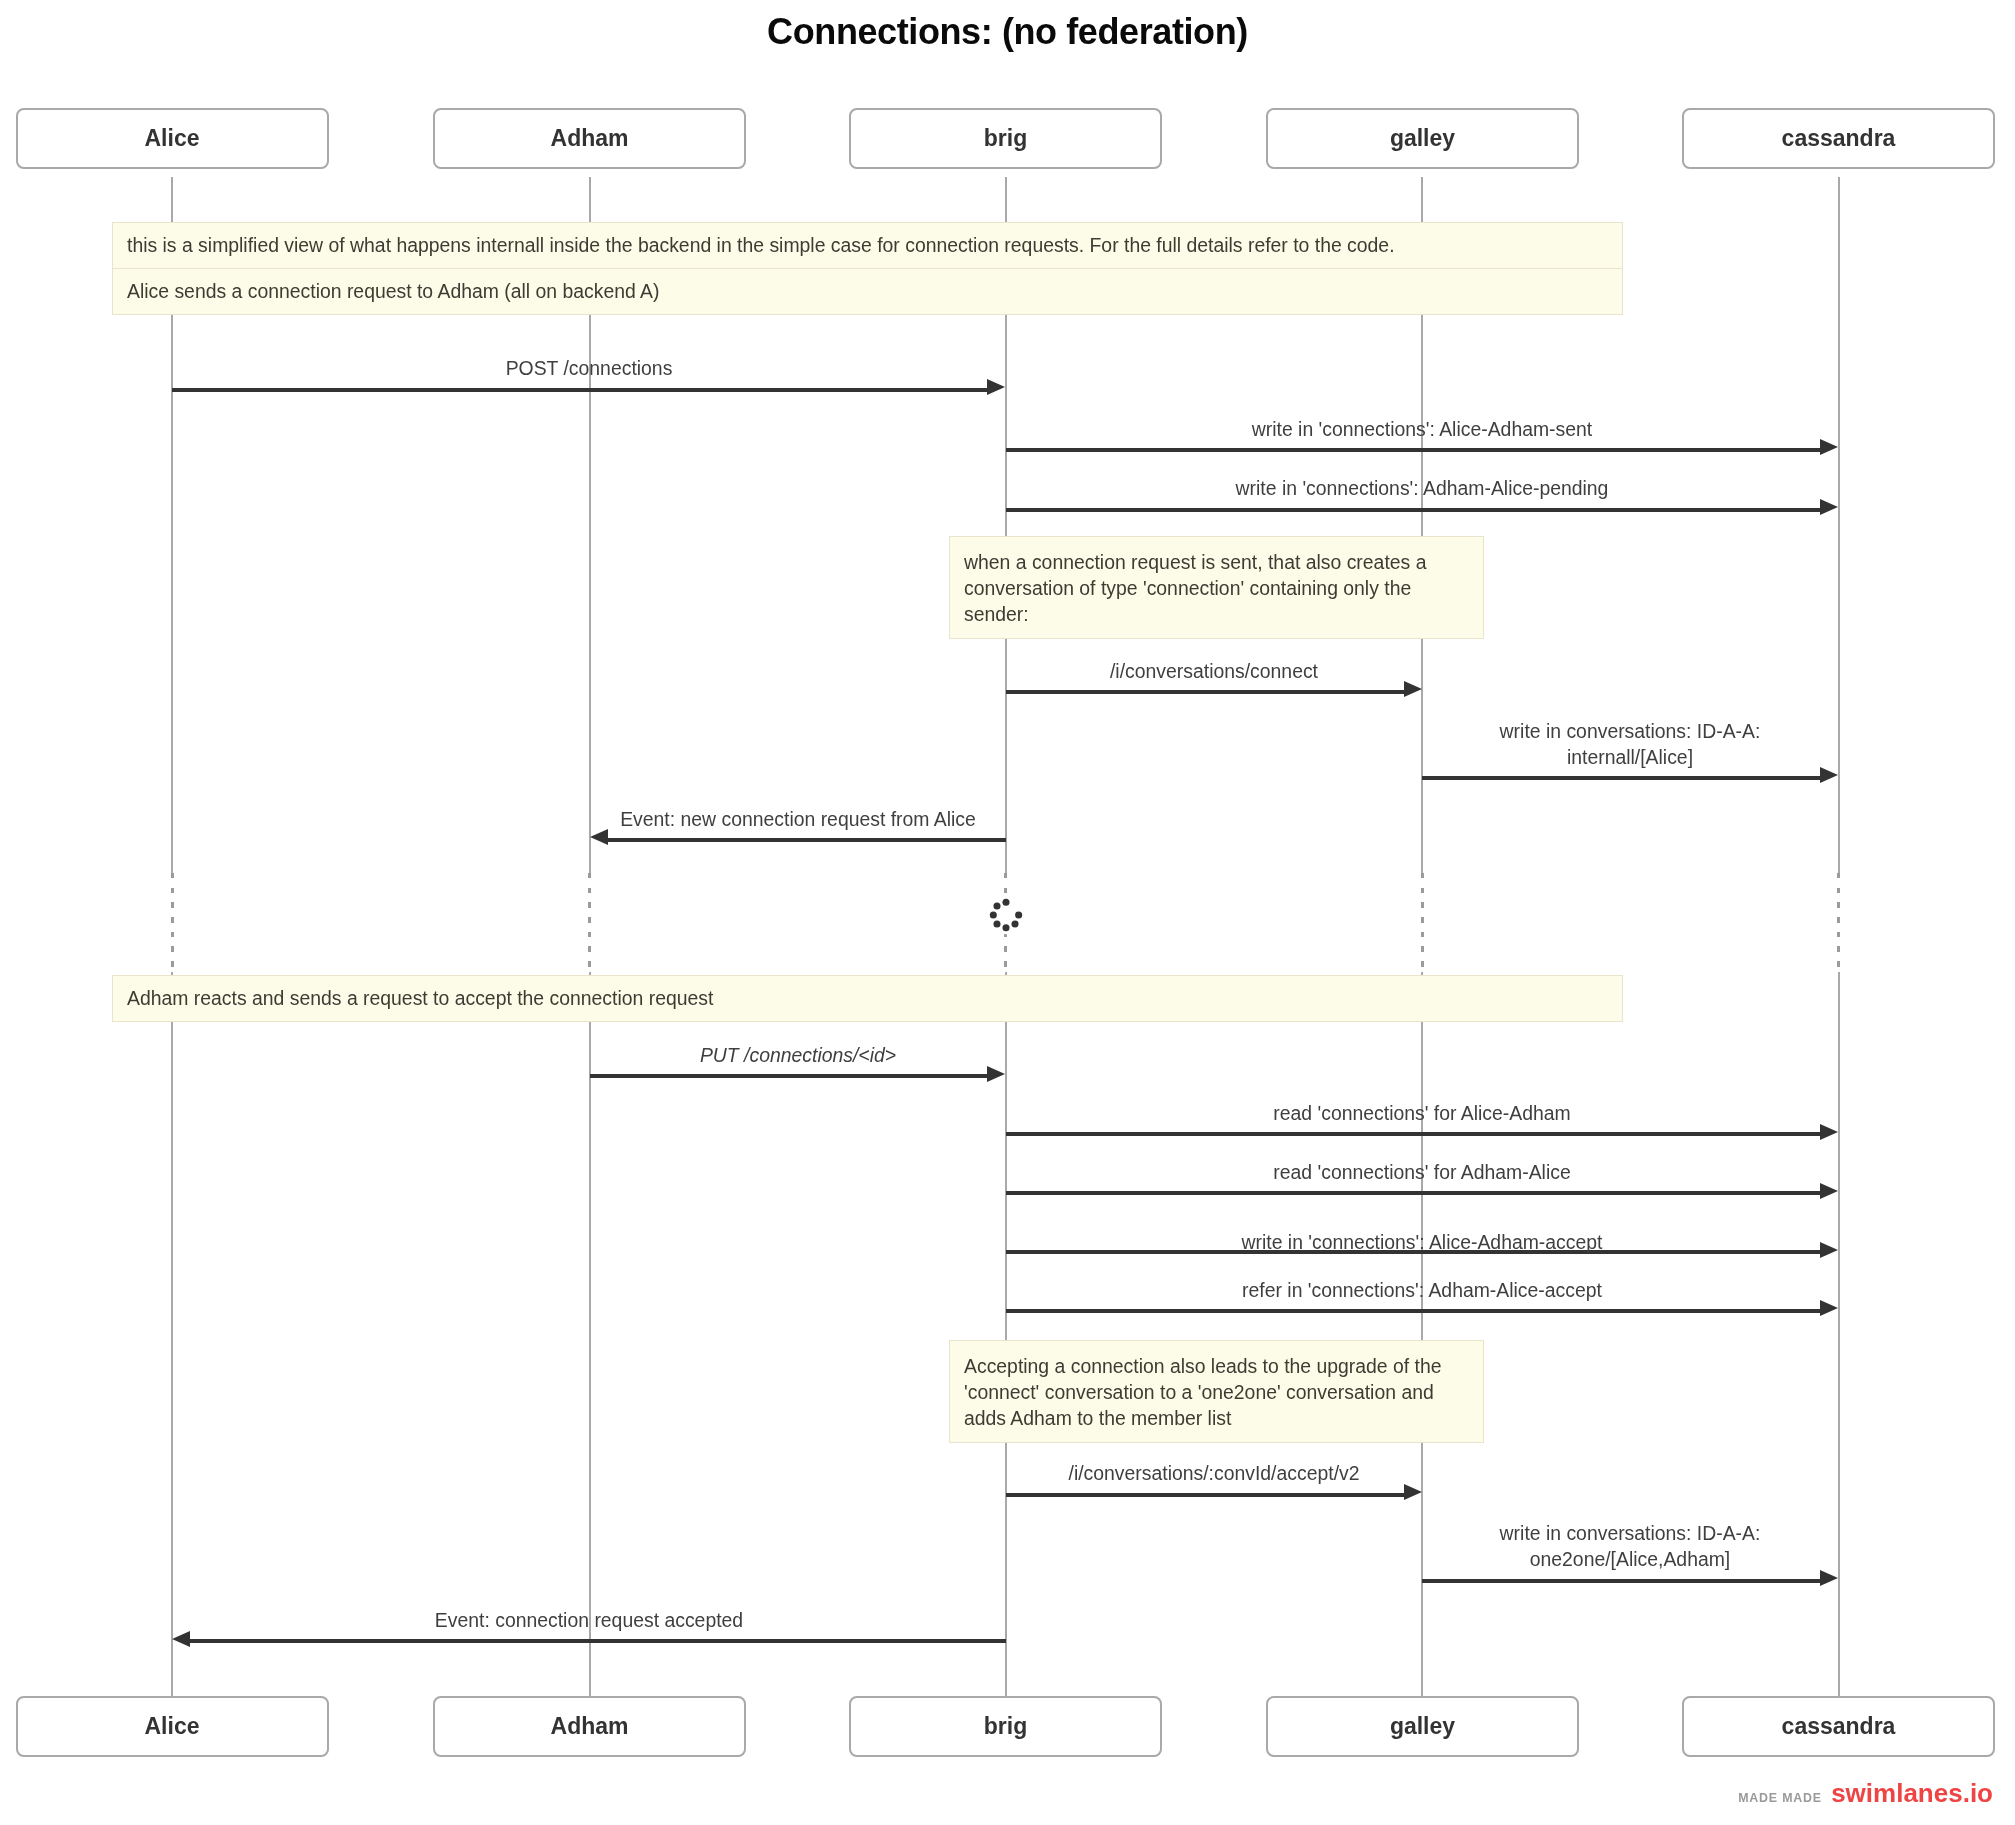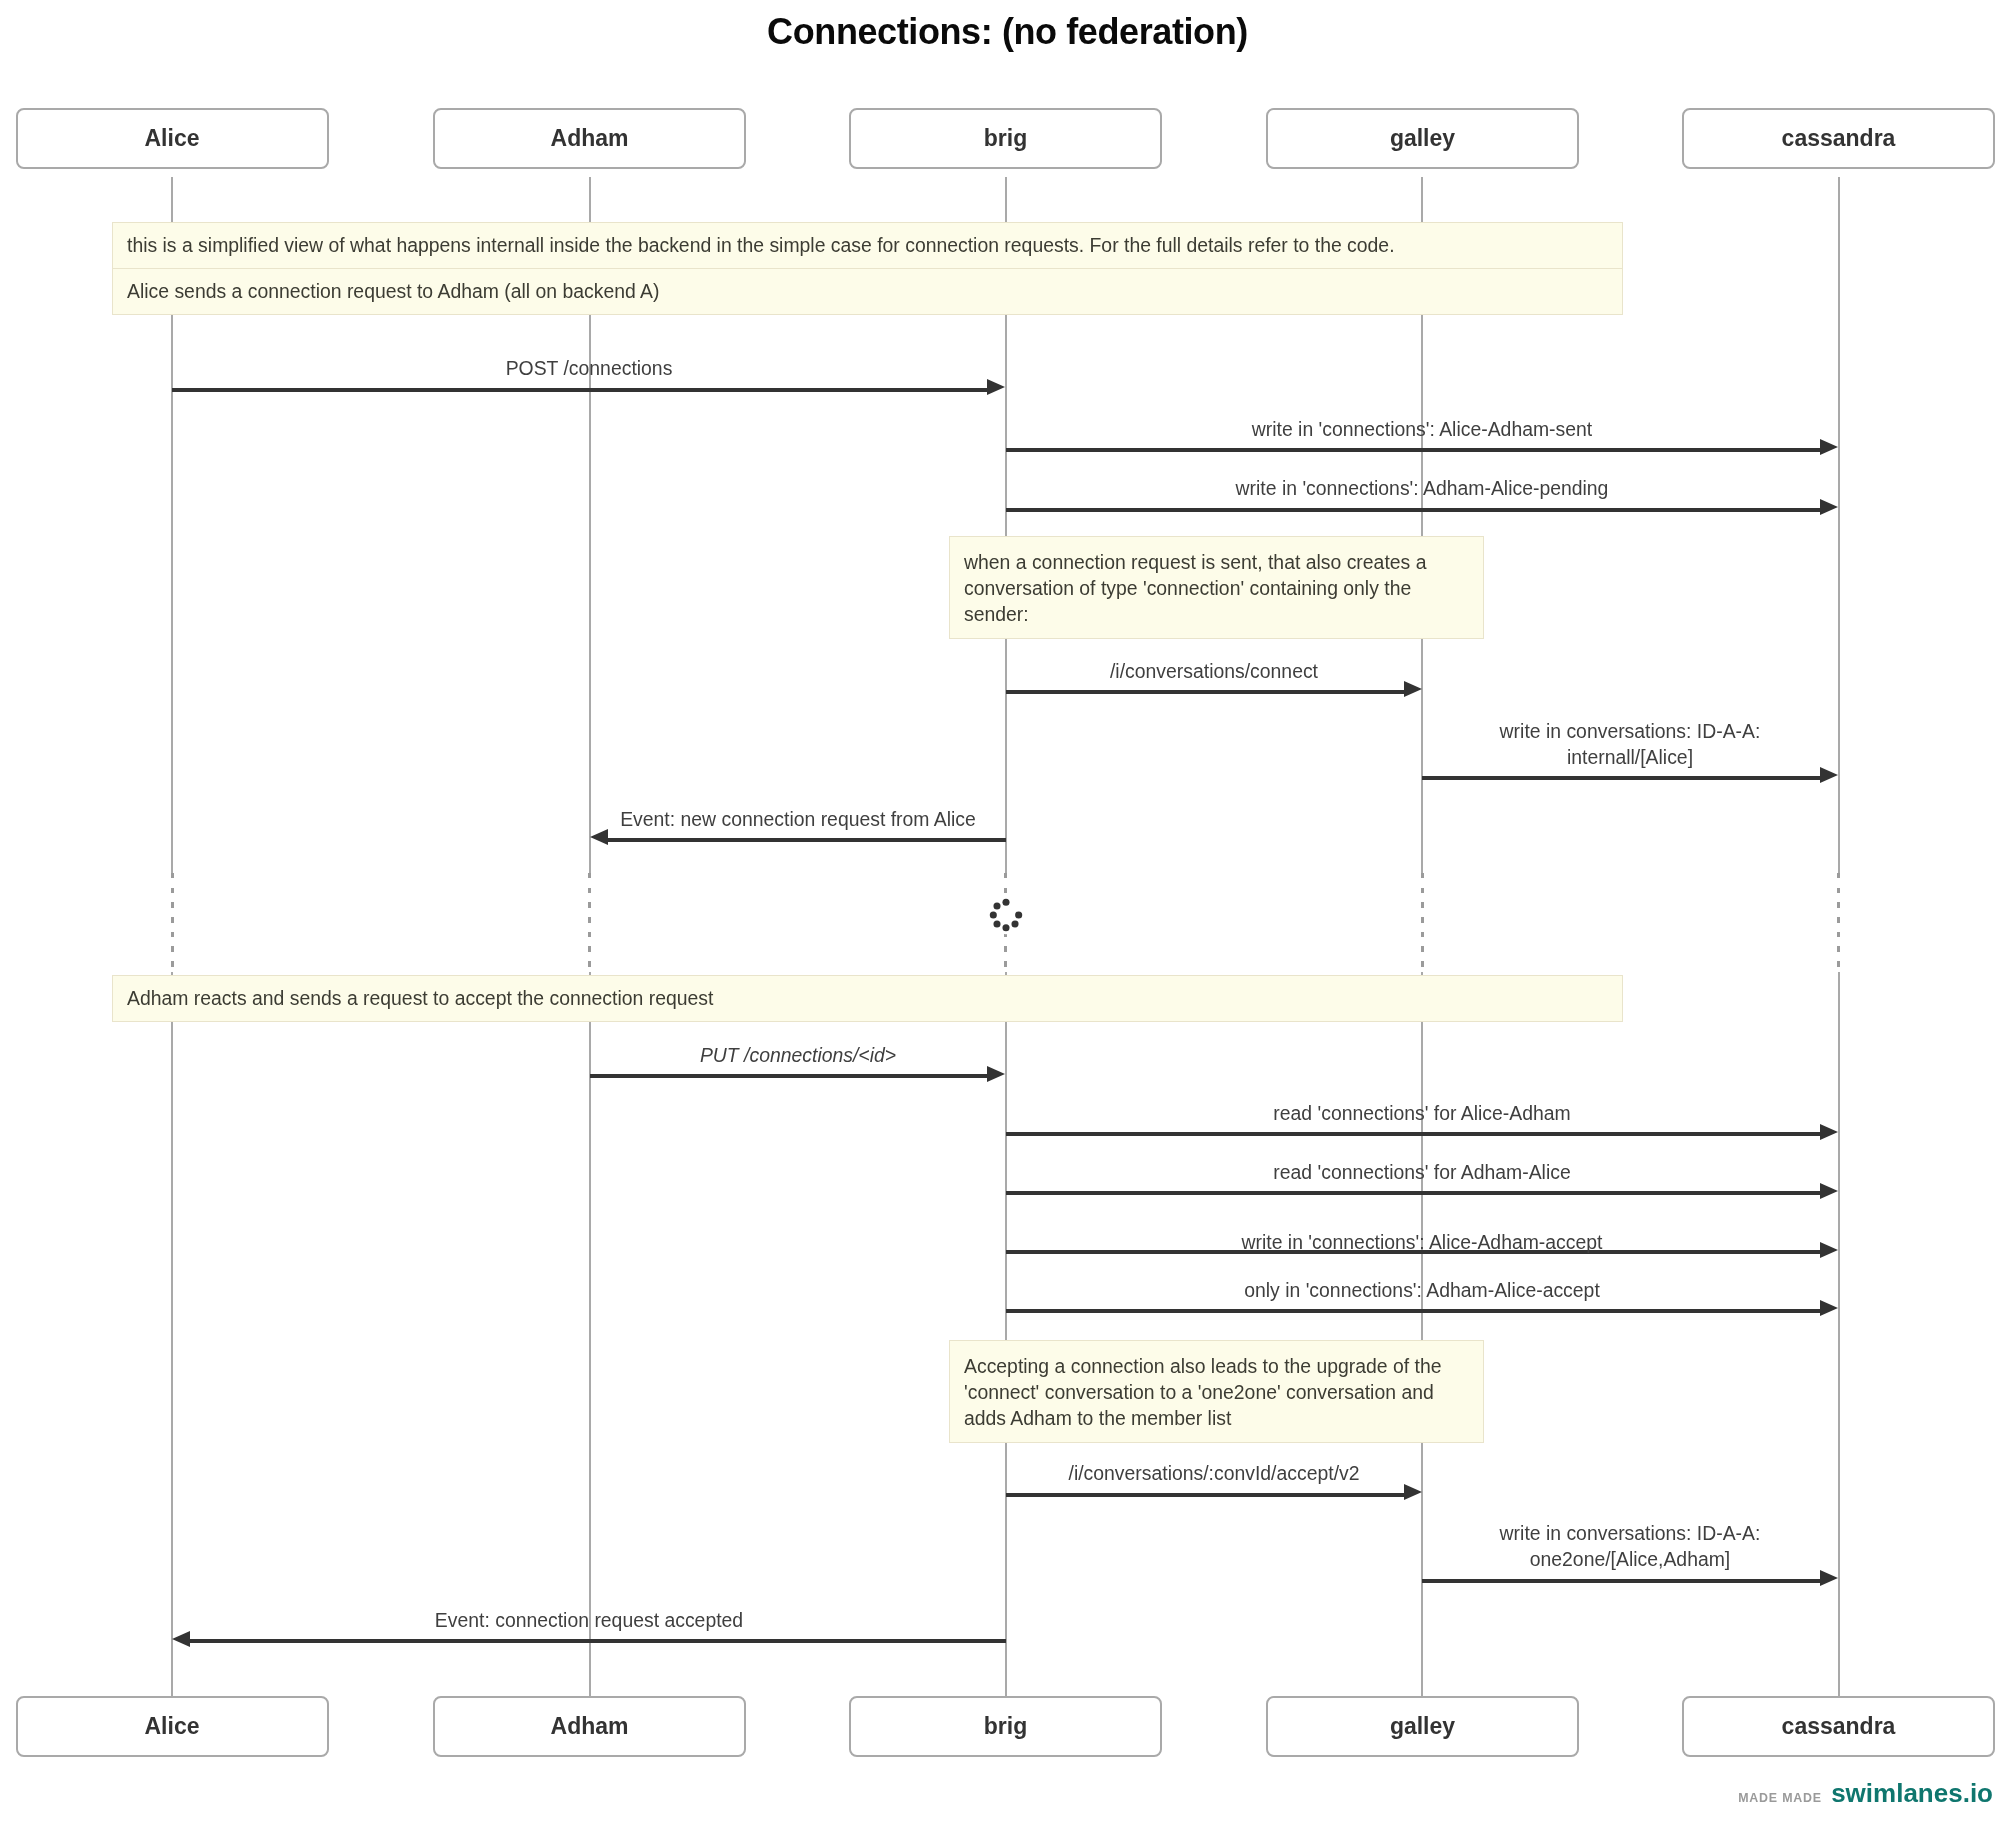--- a/index.html
+++ b/index.html
@@ -31,21 +31,21 @@
   .msg-head.r{border-left:18.6px solid var(--arrow,#333);}
   .msg-head.l{border-right:18.6px solid var(--arrow,#333);}
   .msg-label{position:absolute;transform:translate(-50%,-100%);text-align:center;
              font-size:19.4px;line-height:26px;color:#3f3f3f;white-space:nowrap;z-index:2;}
   .msg-label.italic{font-style:italic;}
 
   .spinner{position:absolute;z-index:2;}
 
   #footer{position:absolute;right:22px;top:1778px;display:flex;align-items:baseline;gap:9.3px;}
   #footer .madewith{font-size:12.4px;font-weight:bold;letter-spacing:0.8px;color:#9a9a9a;}
-  #footer .brand{font-size:26px;font-weight:600;color:#0f766e;text-decoration:none;}
+  #footer .brand{font-size:26px;font-weight:600;color:#ef4444;text-decoration:none;}
 </style>
 </head>
 <body>
 
 <div id="canvas">
   <div id="title">Connections: (no federation)</div>
   <div id="diagram-body">
       <div class="lane-line" style="left: 171px; top: 177px; height: 696px;"></div>
       <div class="lane-dotted" style="left: 171px; top: 873px; height: 98px;"></div>
       <div class="lane-line" style="left: 171px; top: 972px; height: 725px;"></div>
@@ -123,21 +123,21 @@
         <div>read 'connections' for Adham-Alice</div>
       </div>
       <div class="msg-line" style="left: 1006px; top: 1250px; width: 815px;"></div>
       <div class="msg-head r" style="left: 1820px; top: 1242px;"></div>
       <div class="msg-label" style="left: 1422px; top: 1244px; margin-top: 11px;">
         <div>write in 'connections': Alice-Adham-accept</div>
       </div>
       <div class="msg-line" style="left: 1006px; top: 1309px; width: 815px;"></div>
       <div class="msg-head r" style="left: 1820px; top: 1300px;"></div>
       <div class="msg-label" style="left: 1422px; top: 1303px;">
-        <div>only in 'connections': Adham-Alice-accept</div>
+        <div>refer in 'connections': Adham-Alice-accept</div>
       </div>
       <div class="msg-line" style="left: 1006px; top: 1493px; width: 399px;"></div>
       <div class="msg-head r" style="left: 1404px; top: 1484px;"></div>
       <div class="msg-label" style="left: 1214px; top: 1486px;">
         <div>/i/conversations/:convId/accept/v2</div>
       </div>
       <div class="msg-line" style="left: 1422px; top: 1579px; width: 399px;"></div>
       <div class="msg-head r" style="left: 1820px; top: 1570px;"></div>
       <div class="msg-label" style="left: 1630px; top: 1572px;">
         <div>write in conversations: ID-A-A:</div>

